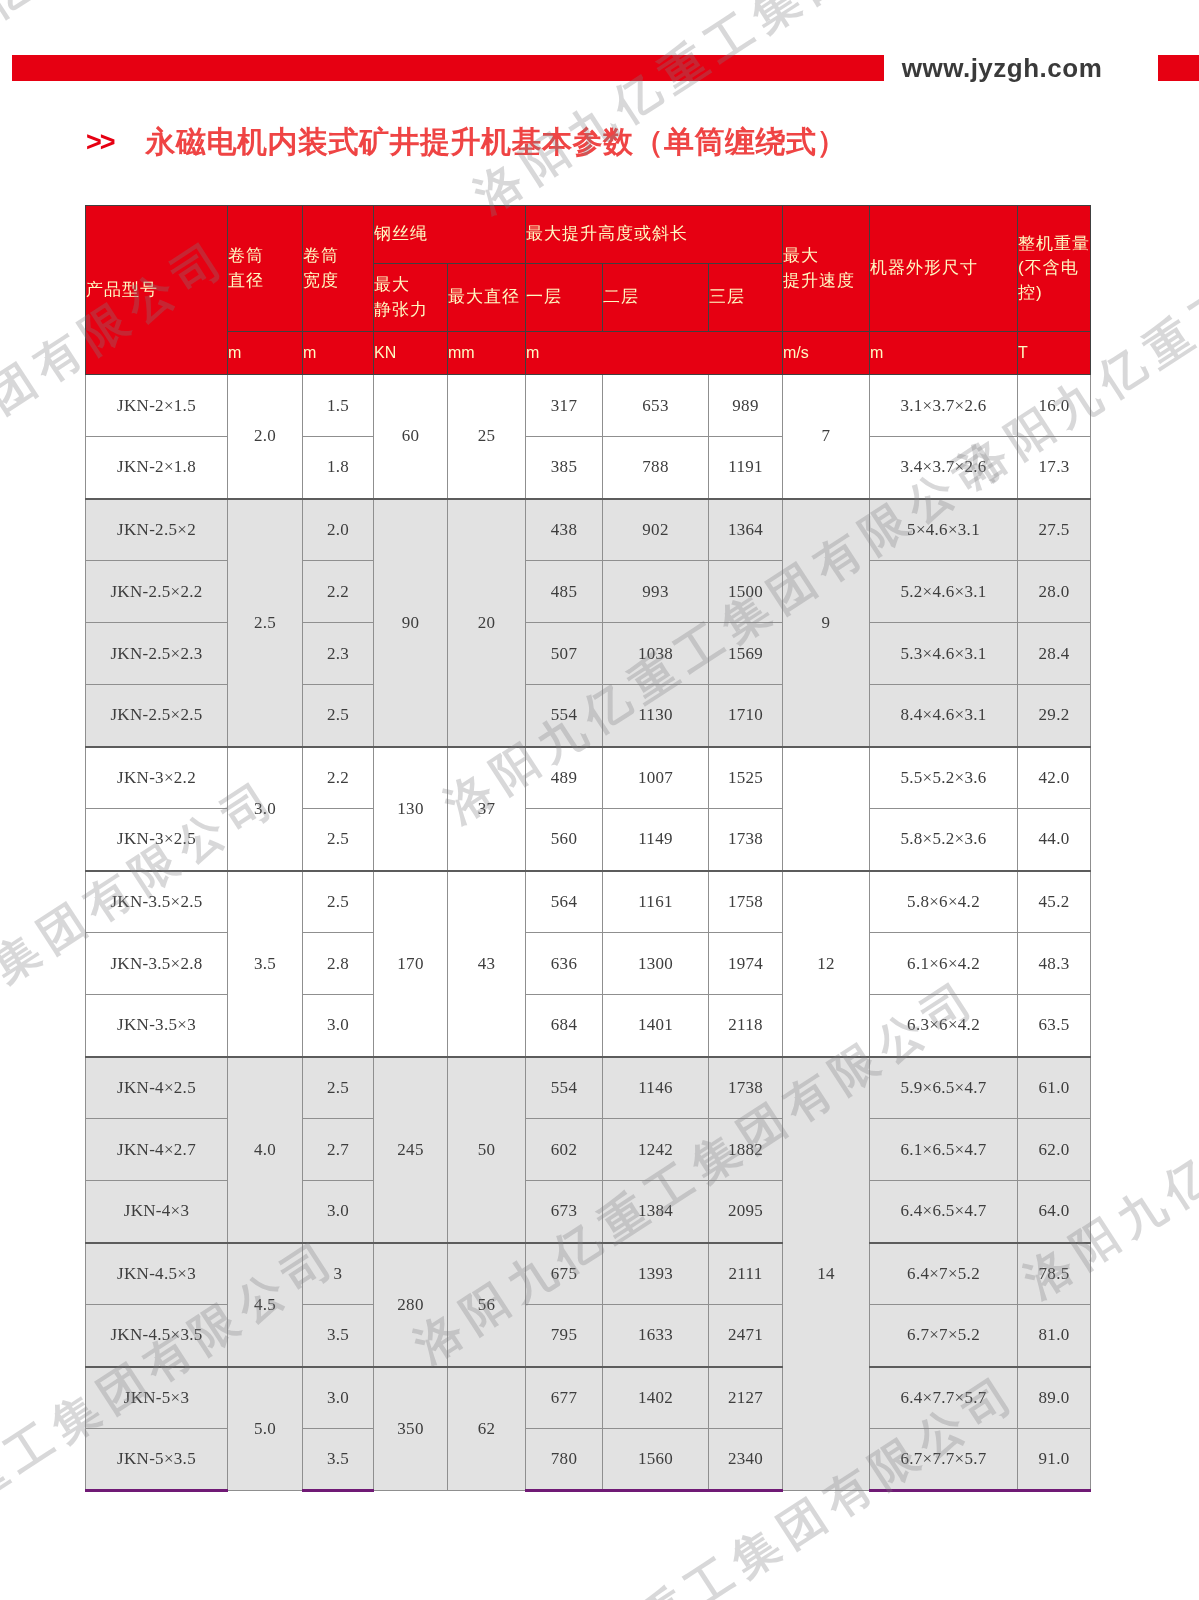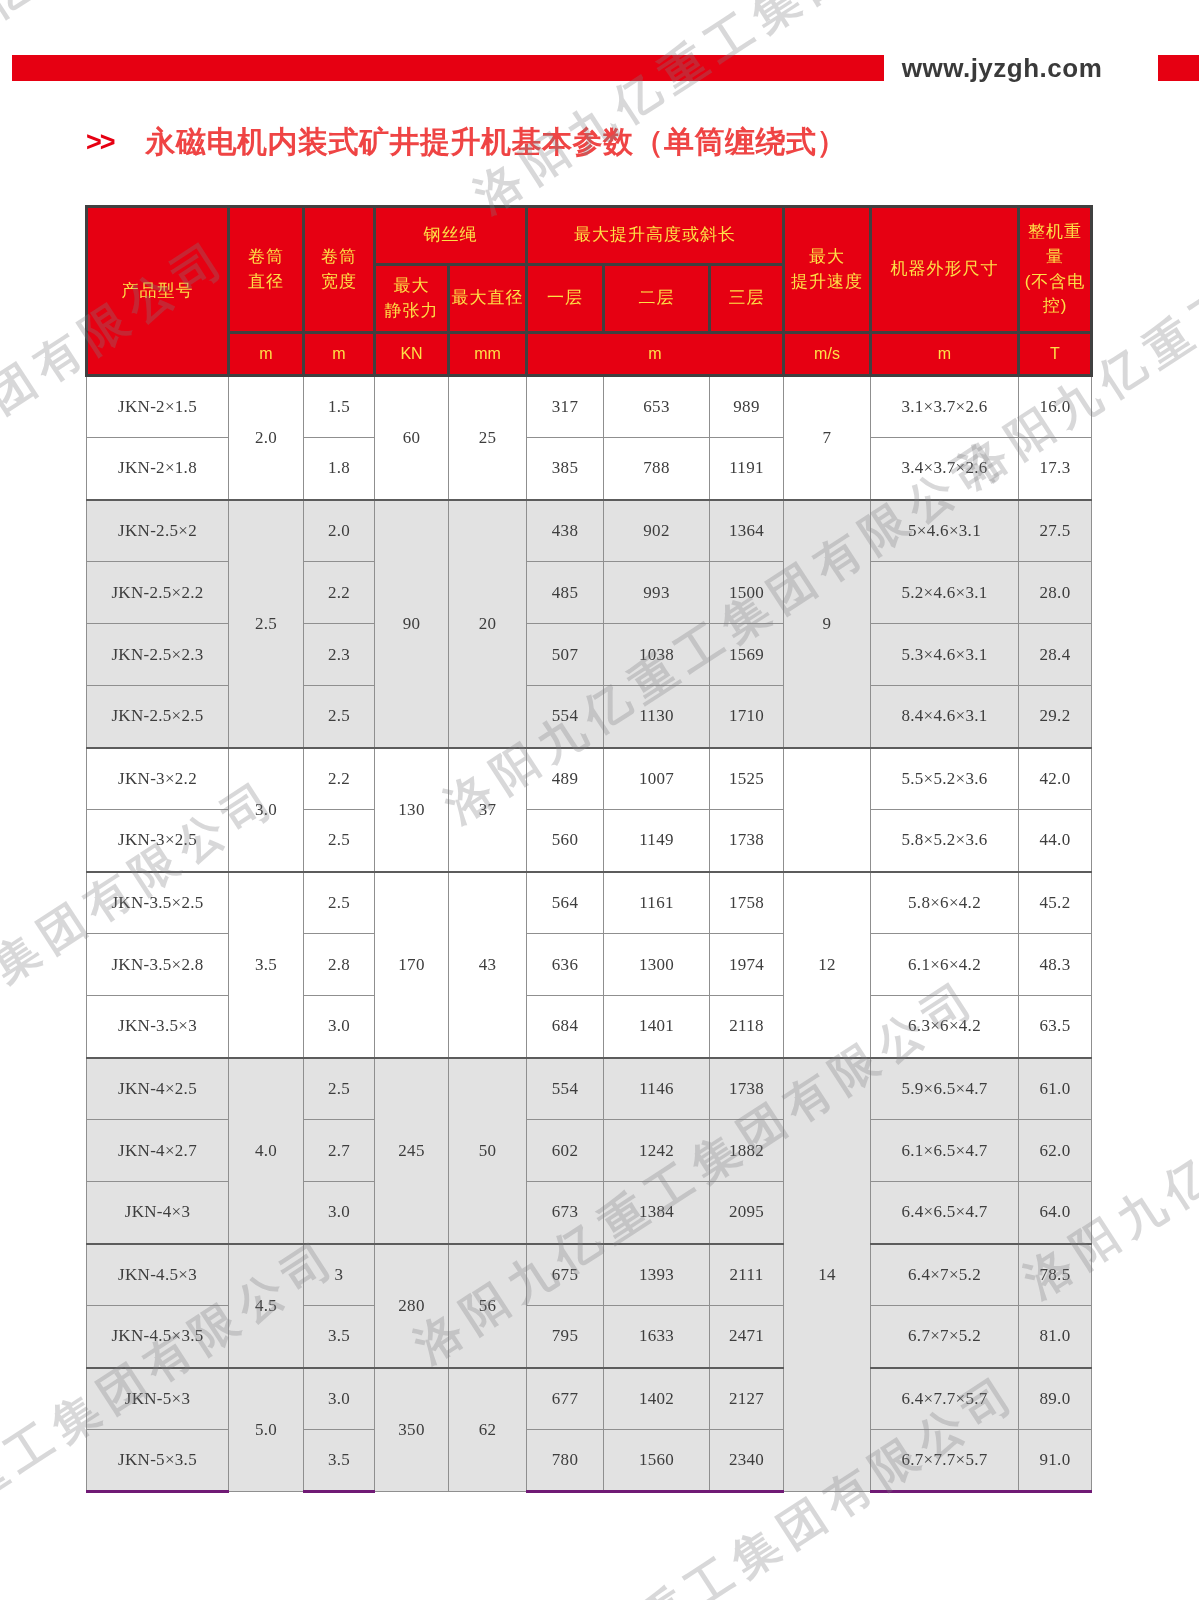--- a/index.html
+++ b/index.html
@@ -41,23 +41,23 @@
   table.spec {
     position:absolute; left:85px; top:205px; z-index:1;
     width:1005px; border-collapse:collapse; table-layout:fixed;
   }
   .spec thead tr.h1 { height:58px; }
   .spec thead tr.h2 { height:68px; }
   .spec thead tr.units { height:43px; }
   .spec tbody tr { height:62px;font-family:Liberation Serif, serif; }
 
   .spec th {
-    background:#e60012; color:#fde047; font-weight:normal;
-    font-size:17px; text-align:center; vertical-align:middle;
-    border:3px solid #404040; line-height:1.45; letter-spacing:1px;
+    background:#e60012; color:#fef9c3; font-weight:normal;
+    font-size:17px; text-align:left; vertical-align:middle;
+    border:1px solid #404040; line-height:1.45; letter-spacing:1px;
   }
   .spec thead .units th { font-size:16px; letter-spacing:0; }
   .spec th.pre { white-space:pre-line; }
 
   .spec td {
     background:#ffffff; color:#3d3d3d; font-size:17px;
     text-align:center; vertical-align:middle;
     border:1px solid #8f8f8f; letter-spacing:0.3px;
   }
   .spec tr.alt td { background:#e2e2e2; }

